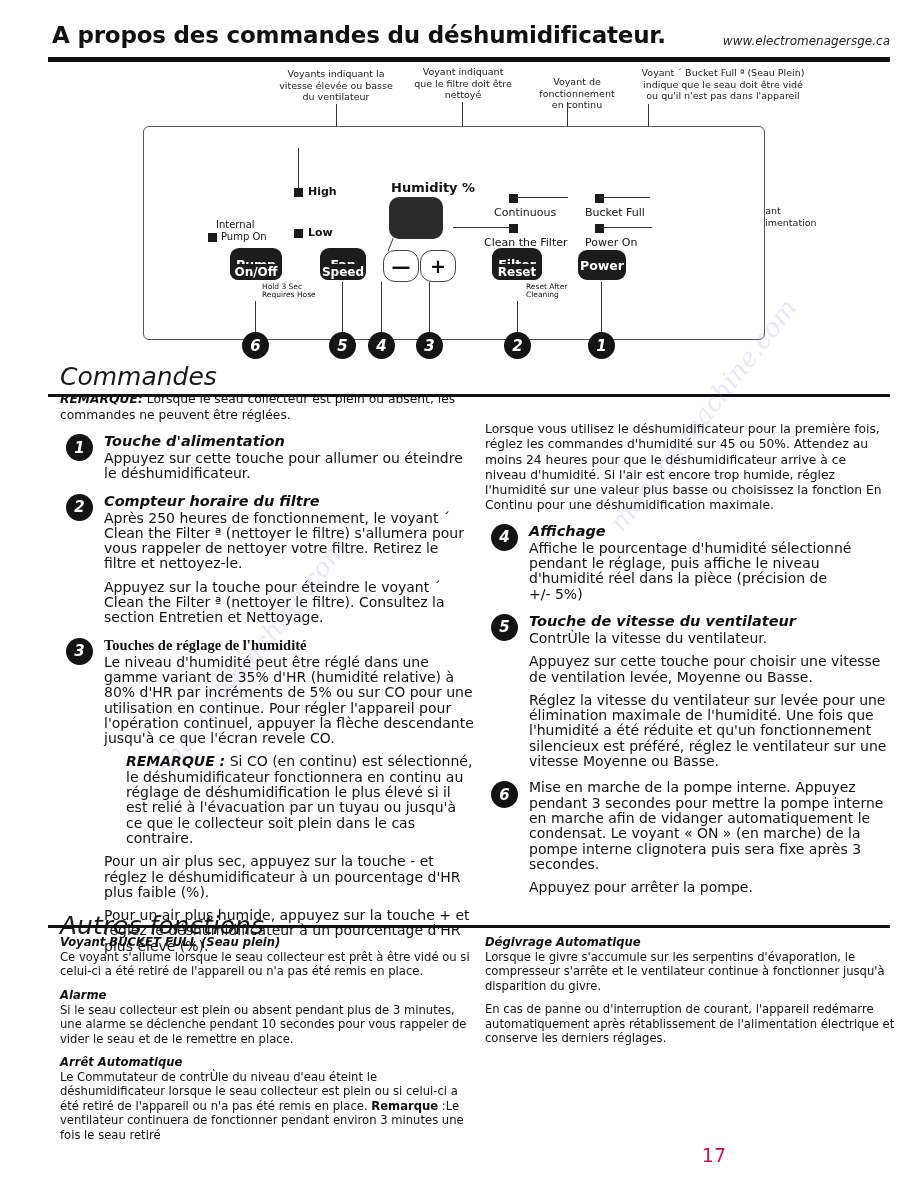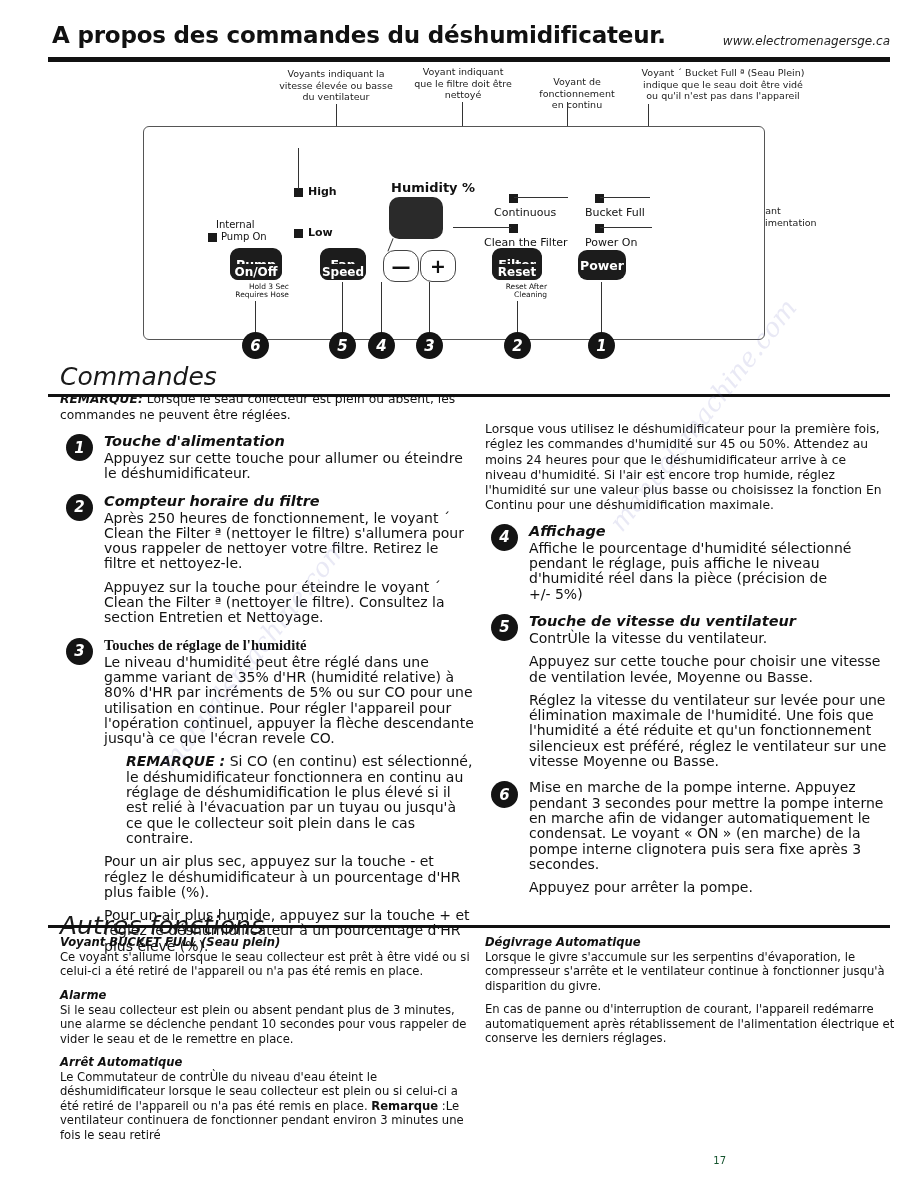--- a/index.html
+++ b/index.html
@@ -45,22 +45,22 @@
     position:absolute;font-size:11px;color:#111;white-space:nowrap;
   }
   .ledlbl.sm{font-size:10px;}
 
   .btn{
     position:absolute;background:#1c1c1c;border-radius:9px;color:#fff;
     font-size:12.5px;font-weight:bold;text-align:center;
     display:flex;align-items:center;justify-content:center;line-height:13px;
   }
   .btn-sub{
-    position:absolute;font-size:7.5px;line-height:8.5px;text-align:right;
-    color:#111;white-space:nowrap;
+    position:absolute;font-size:7.5px;line-height:8.5px;text-align:left;
+    color:#111;white-space:nowrap;margin-left:39px;
   }
   .display{
     position:absolute;background:#2a2a2a;border-radius:10px;
   }
   .disp-lbl{
     position:absolute;font-size:13px;font-weight:bold;white-space:nowrap;
   }
   .pm{
     position:absolute;width:34px;height:30px;border:1.3px solid #444;
     border-radius:12px;display:flex;align-items:center;justify-content:center;
@@ -112,21 +112,21 @@
   
   .afL{position:absolute;left:60px;top:935px;width:420px;}
   .afR{position:absolute;left:485px;top:935px;width:410px;}
   .af h4{
     margin:0 0 1px 0;font-size:11.6px;font-style:italic;font-weight:bold;line-height:14px;
   }
   .af p{margin:0 0 9px 0;font-size:11.6px;line-height:14.4px;}
   .af p b{font-weight:bold;font-style:normal;}
 
   .pageno{
-    position:absolute;right:40px;bottom:22px;font-size:10px;color:#14532d;
+    position:absolute;right:40px;bottom:22px;font-size:19px;color:#be185d;
   }
 
   
   .wm{
     position:absolute;color:rgba(120,120,190,0.16);font-size:26px;font-style:italic;
     transform:rotate(-52deg);white-space:nowrap;pointer-events:none;
     font-family:"DejaVu Serif", serif;
   }
 </style>
 </head>

